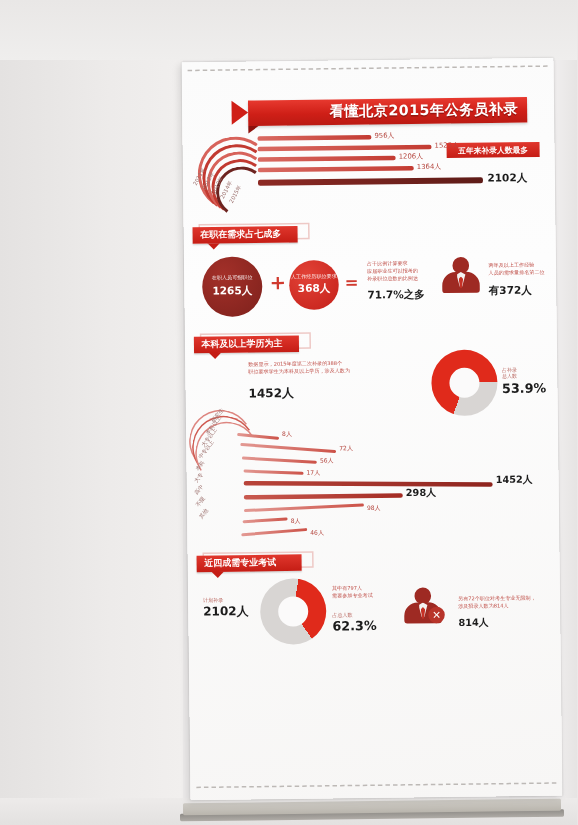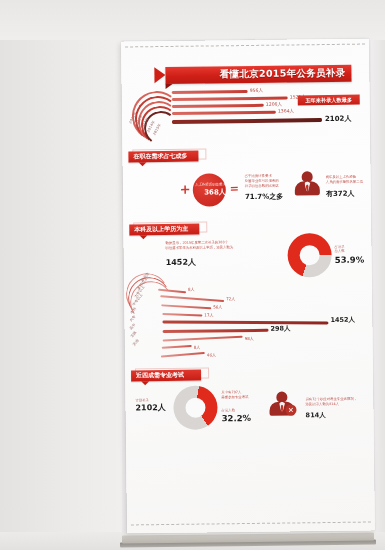--- a/index.html
+++ b/index.html
@@ -185,24 +185,28 @@
 
       <div class="fanbar" style="left:50px;top:71px;width:104px;background:linear-gradient(90deg,#d96a62,#c33b32);"></div>
       <div class="fanval" style="left:156px;top:69px;">1364人</div>
 
       <div class="fanbar" style="left:50px;top:79px;width:150px;height:3.5px;background:linear-gradient(90deg,#8d2a24,#5e1c18);"></div>
       <div class="fanval big" style="left:203px;top:75px;">2102人</div>
 
       <div class="sec-tag-ghost" style="left:10px;top:108px;width:74px;"></div>
       <div class="sec-tag" style="left:6px;top:110px;width:70px;">在职在需求占七成多</div>
 
+      <div class="circ" style="left:12px;top:130px;width:40px;height:40px;background:radial-gradient(circle at 35% 30%,#a33029,#7e211c);">
+        <span class="lbl">在职人员可报职位</span>
+        <span class="num">1265人</span>
+      </div>
 
       <div class="plus" style="left:57px;top:142px;">+</div>
 
-      <div class="circ" style="left:70px;top:133px;width:33px;height:33px;background:radial-gradient(circle at 35% 30%,#e24236,#c4201a);align-items:flex-end;">
+      <div class="circ" style="left:70px;top:133px;width:33px;height:33px;background:radial-gradient(circle at 35% 30%,#e24236,#c4201a);">
         <span class="lbl">人工作经历职位要求</span>
         <span class="num">368人</span>
       </div>
 
       <div class="eq" style="left:107px;top:143px;">=</div>
 
       <div class="note" style="left:122px;top:134px;white-space:pre-line;">占千比例计算要求
 应届毕业生可以报考的
 补录职位总数的比例达</div>
       <div class="note-num" style="left:122px;top:152px;">71.7%之多</div>
@@ -285,21 +289,21 @@
 
       <div class="donut" style="left:48px;top:345px;width:44px;height:44px;
            background:conic-gradient(from 10deg,#e02a1b 0 37.9%,#d8d5d3 37.9% 100%);">
         <div class="hole" style="left:12px;top:12px;width:20px;height:20px;"></div>
       </div>
 
       <div class="note" style="left:96px;top:350px;white-space:pre-line;">其中有797人
 需要参加专业考试</div>
       <div class="donut-lbl" style="left:96px;top:368px;">
         <div class="t">占总人数</div>
-        <div class="p">32.2%</div>
+        <div class="p">62.3%</div>
       </div>
 
       <div class="person" style="left:144px;top:352px;width:28px;height:28px;">
         <div class="head"></div>
           <div class="body"></div>
           <div class="collar"></div>
           <div class="tie"></div>
         <div class="xmark">✕</div>
       </div>
 

